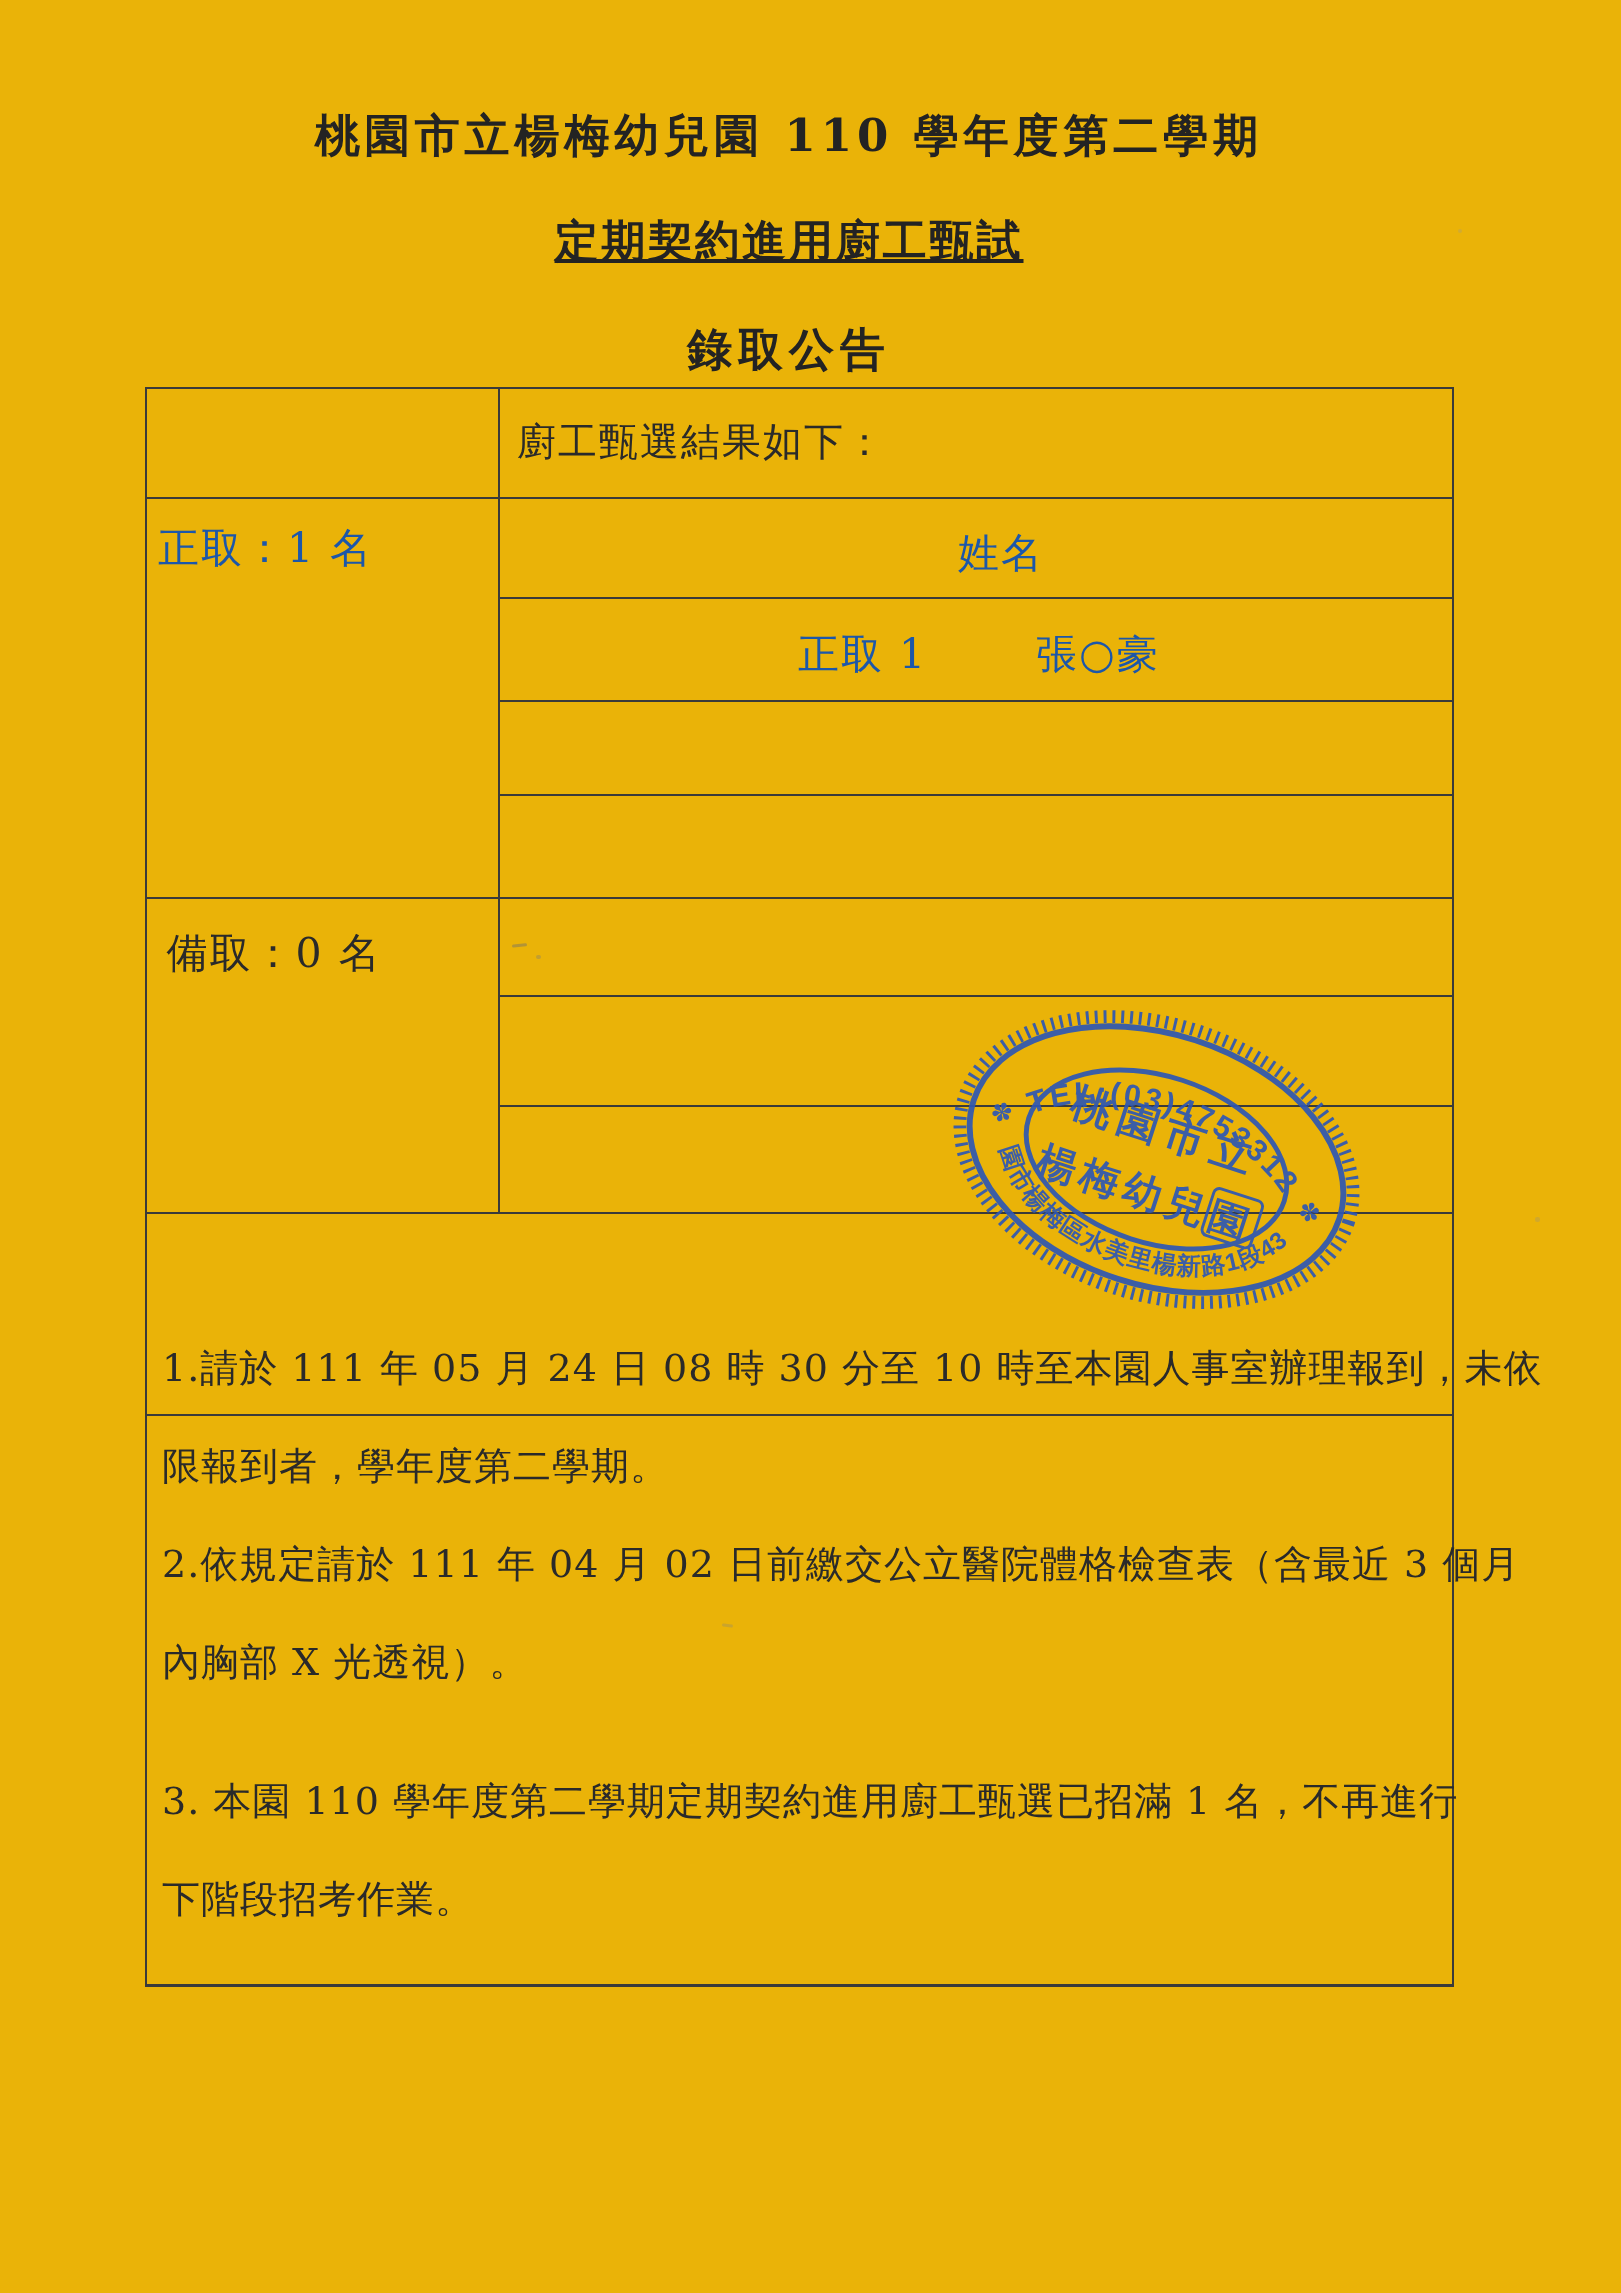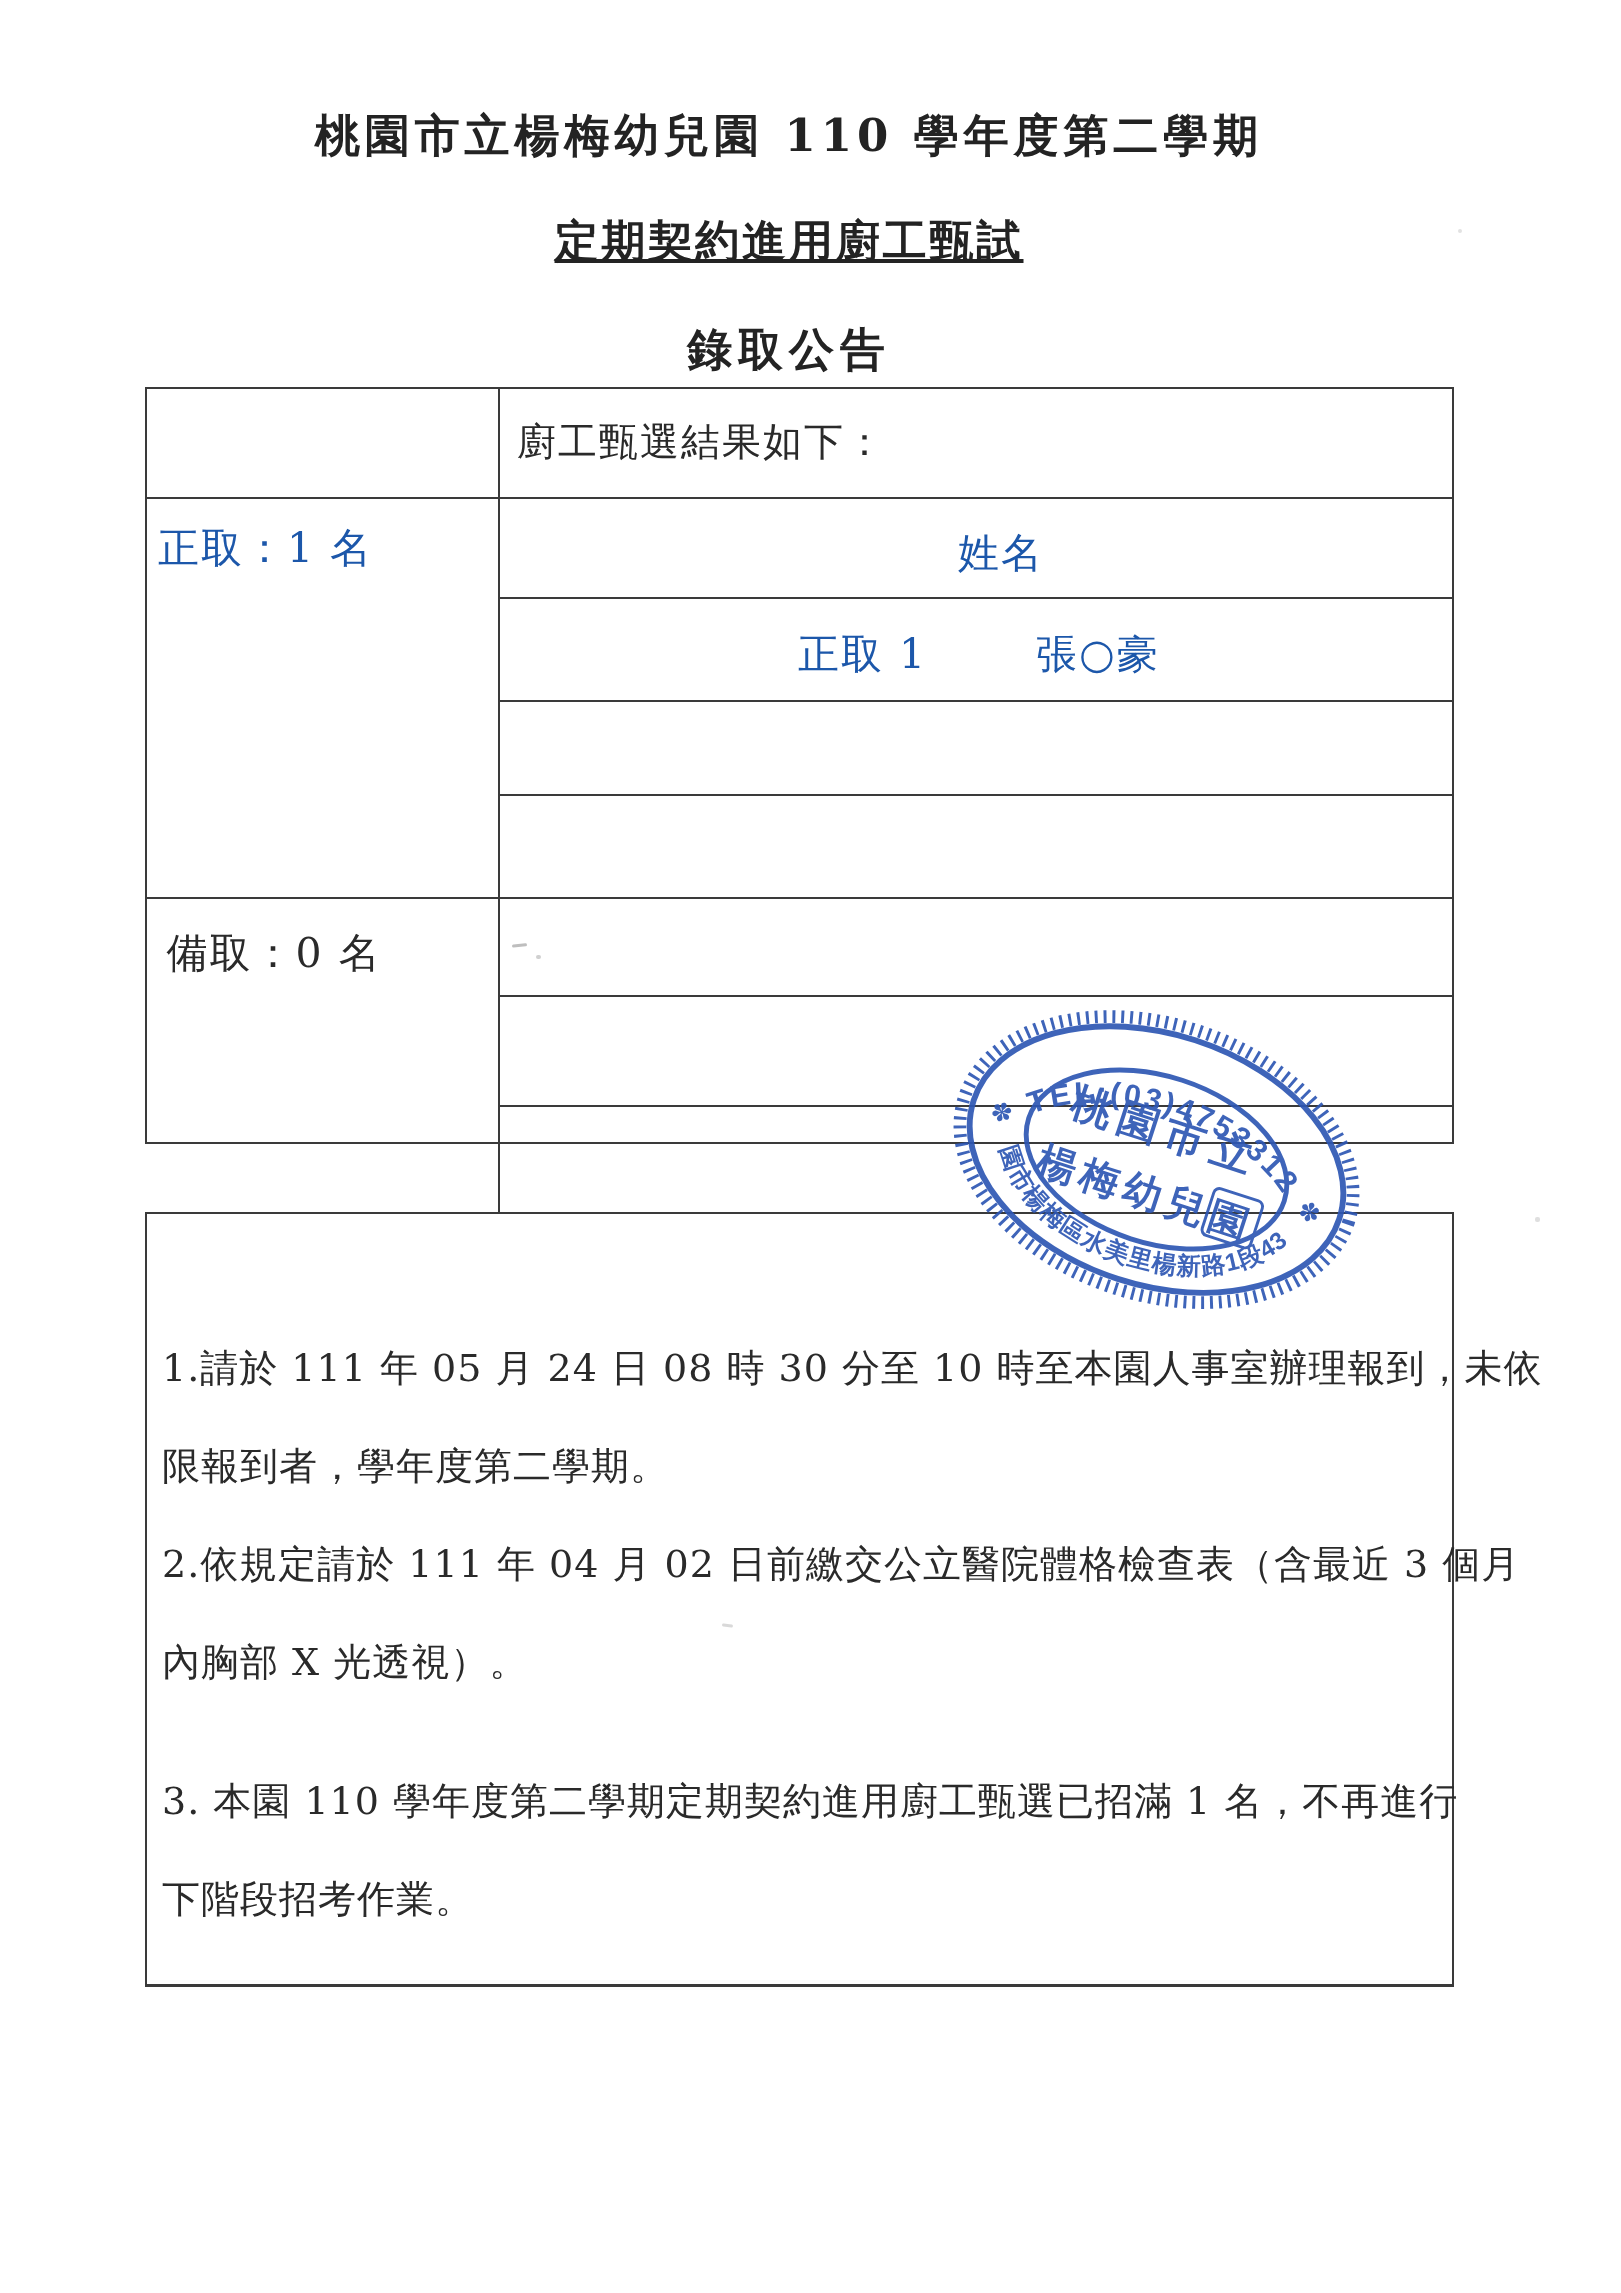--- a/index.html
+++ b/index.html
@@ -1,31 +1,31 @@
 <!DOCTYPE html>
 <html><head>
 <meta charset="utf-8">
 <style>
   html,body{margin:0;padding:0;background:#e8e8e8;}
   .page{
     position:relative;
     width:1621px;height:2294px;
-    background:#ffffff;
+    background:#eab308;
     overflow:hidden;
     font-family:"DejaVu Serif","Liberation Serif",serif;
     color:#262626;
   }
   
   .titles{position:absolute;left:0;top:0;width:1578px;text-align:center;}
   .title-l1{position:absolute;left:0;top:106px;width:100%;font-size:45px;font-weight:bold;letter-spacing:4.9px;color:#232323;}
   .title-l2{position:absolute;left:0;top:212px;width:100%;font-size:44px;font-weight:bold;letter-spacing:2.9px;color:#232323;text-decoration:underline;}
   .title-l3{position:absolute;left:0;top:320px;width:100%;font-size:45px;font-weight:bold;letter-spacing:5.9px;color:#232323;}
   
   .result-table{
-    position:absolute;left:145px;top:387px;width:1309px;height:757px;
+    position:absolute;left:145px;top:387px;width:1309px;height:1029px;
     box-sizing:border-box;border:2px solid #3a3a3a;background:transparent;
   }
   .vline{position:absolute;left:351px;top:0;width:2px;height:823px;background:#3a3a3a;}
   .hline-full{position:absolute;left:0;width:1306px;height:2px;background:#3a3a3a;}
   .hline-right{position:absolute;left:353px;width:953px;height:2px;background:#3a3a3a;}
   .cell-text-black{position:absolute;font-size:39px;color:#2a2a2a;letter-spacing:2px;white-space:nowrap;}
   .cell-text-blue{position:absolute;font-size:41px;color:#1c57aa;letter-spacing:2px;white-space:nowrap;font-weight:500;}
   
   .notes-box{
     position:absolute;left:145px;top:1212px;width:1309px;height:775px;

